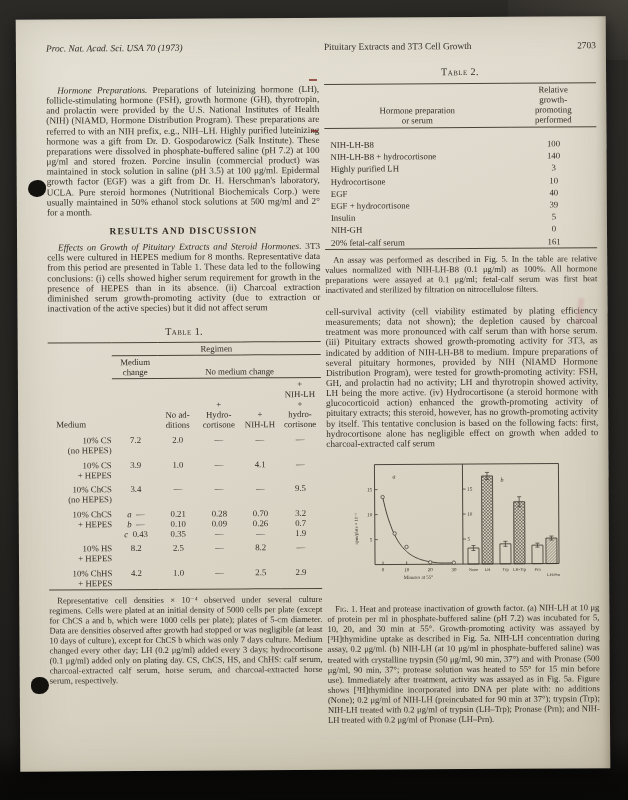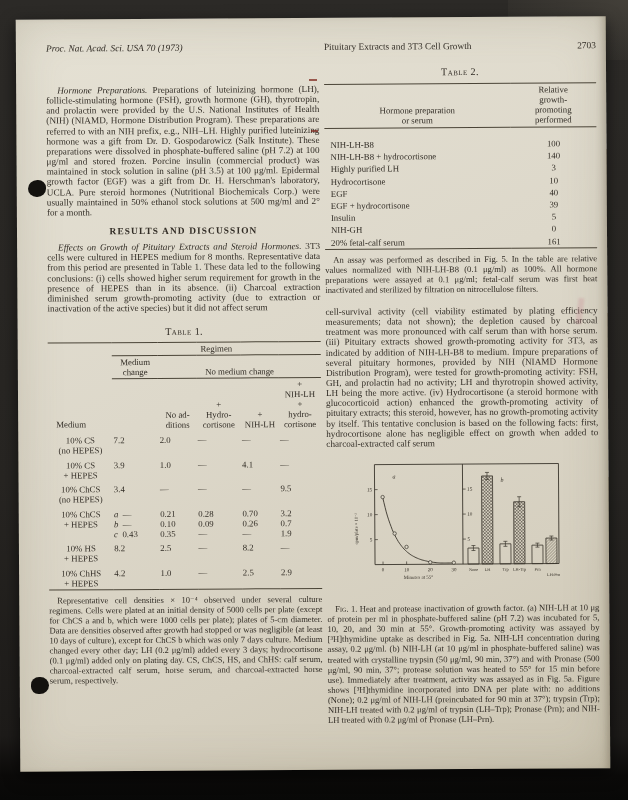--- a/index.html
+++ b/index.html
@@ -37,22 +37,22 @@
   .sec-head{text-align:center;font-weight:bold;font-size:9.4px;letter-spacing:1.1px;margin:9px 0 6px 0;}
   .tab-cap{text-align:center;font-variant:small-caps;font-size:10.2px;letter-spacing:.4px;}
   .cap1{margin:13px 0 5px 0;}
   .cap2{margin:14px 0 6px 0;}
   table{border-collapse:collapse;width:100%;}
   .sci-table{font-size:8.8px;line-height:10px;border-top:1.4px solid #4a4437;border-bottom:1.4px solid #4a4437;}
   .sci-table th{font-weight:normal;vertical-align:bottom;padding:1px 0 1px 0;}
   .ruleb{border-bottom:.9px solid #4a4437;}
   .center{text-align:center;}
   #t1-medium-th{text-align:left;padding-left:8px;padding-bottom:2px;}
-  #table1 td{vertical-align:top;padding-top:3.5px;text-align:left;}
-  #table1 td.med{text-align:center;margin-top:16px;}
+  #table1 td{vertical-align:top;padding-top:3.5px;text-align:center;}
+  #table1 td.med{text-align:right;margin-top:16px;}
   #table1 tbody tr:first-child td{padding-top:4px;}
   #table2 td{padding-top:1.2px;}
   #table2 td.name{text-align:left;padding-left:6px;}
   #table2 td.val{text-align:center;}
   #table2 th{padding-bottom:2px;}
   .footnote{font-size:8.6px;line-height:10.1px;text-align:justify;margin-top:5px;}
   .fig-wrap{margin:10px 0 0 22px;}
   .fig-caption{font-size:8.6px;line-height:10.1px;text-align:justify;margin-top:9px;text-indent:8px;}
   .fig-lead{font-variant:small-caps;}
   svg text{font-family:"Liberation Serif","DejaVu Serif",serif;fill:#38332b;}

